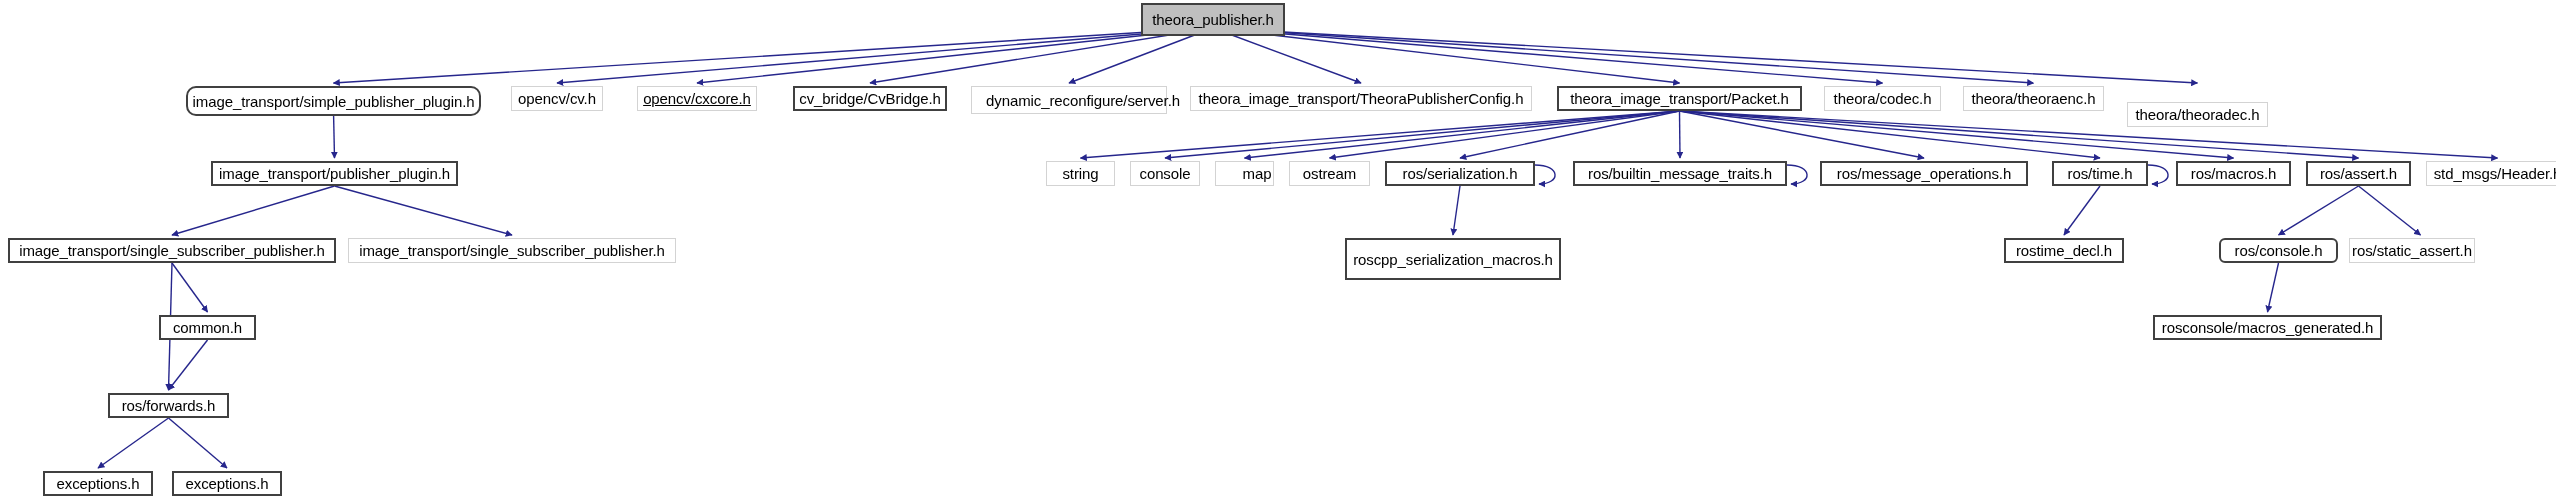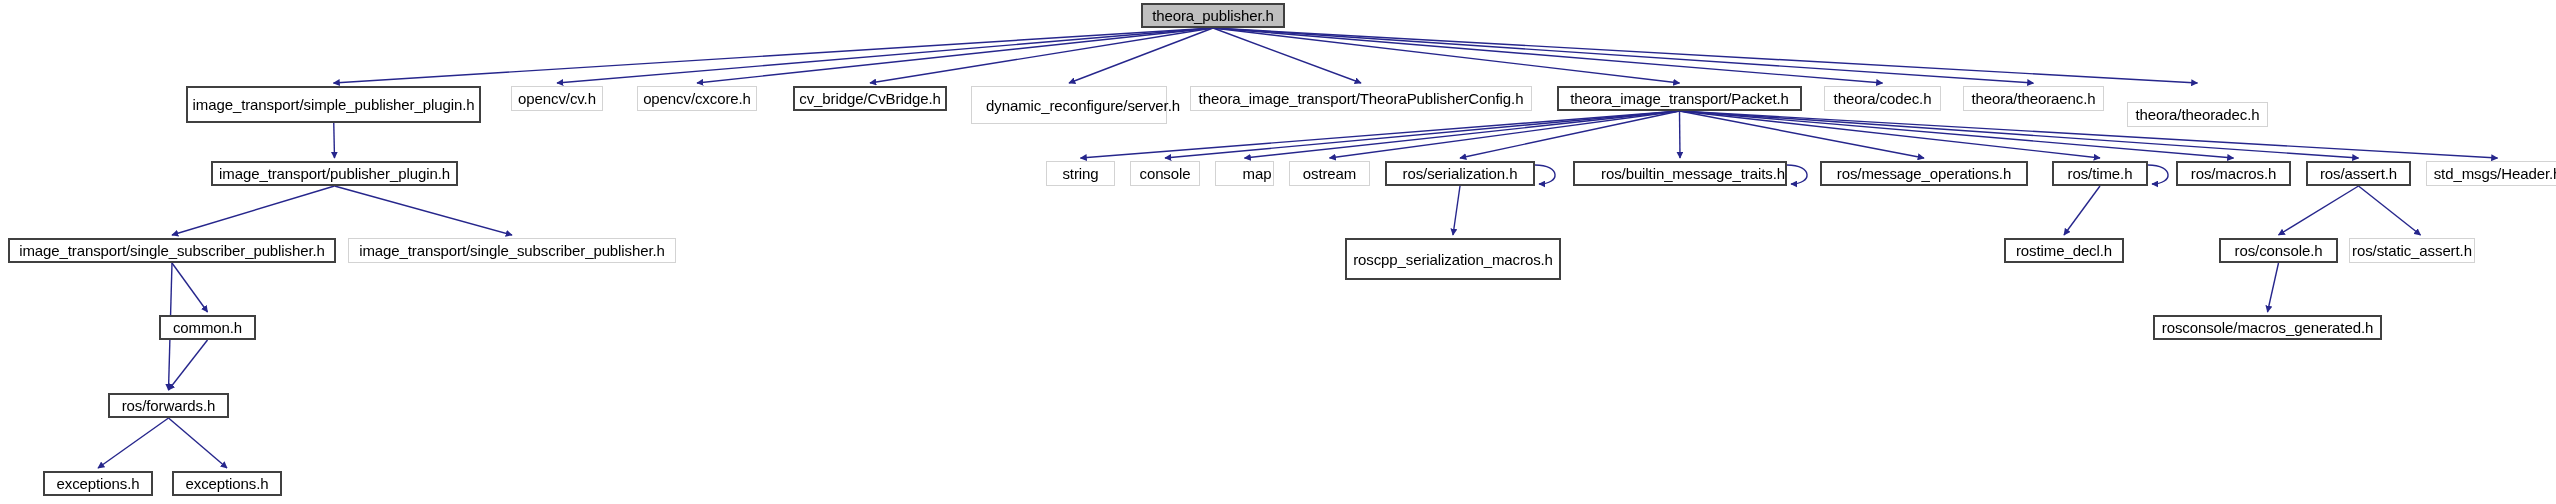--- a/index.html
+++ b/index.html
@@ -89,36 +89,36 @@
       <path d="M 1679.5 111 L 2497.5 158" fill="none" stroke="#26268c" stroke-width="1.4" marker-end="url(#arrow)"></path>
       <path d="M 1535 165 C 1561 165, 1561 184, 1539 184" fill="none" stroke="#26268c" stroke-width="1.4" marker-end="url(#arrow)"></path>
       <path d="M 1787 165 C 1813 165, 1813 184, 1791 184" fill="none" stroke="#26268c" stroke-width="1.4" marker-end="url(#arrow)"></path>
       <path d="M 2148 165 C 2174 165, 2174 184, 2152 184" fill="none" stroke="#26268c" stroke-width="1.4" marker-end="url(#arrow)"></path>
       <path d="M 1460 186 L 1453 235" fill="none" stroke="#26268c" stroke-width="1.4" marker-end="url(#arrow)"></path>
       <path d="M 2100 186 L 2064 235" fill="none" stroke="#26268c" stroke-width="1.4" marker-end="url(#arrow)"></path>
       <path d="M 2358.5 186 L 2278.5 235" fill="none" stroke="#26268c" stroke-width="1.4" marker-end="url(#arrow)"></path>
       <path d="M 2358.5 186 L 2420.5 235" fill="none" stroke="#26268c" stroke-width="1.4" marker-end="url(#arrow)"></path>
       <path d="M 2278.5 263 L 2267.5 312" fill="none" stroke="#26268c" stroke-width="1.4" marker-end="url(#arrow)"></path>
     </svg>
-<div class="node root" style="left: 1141px; top: 3px; width: 144px; height: 25px;">
+<div class="node root" style="left: 1141px; top: 3px; width: 144px; height: 33px;">
       <span class="node-label">theora_publisher.h</span>
     </div>
-    <div class="node strong" style="left: 186px; top: 86px; width: 295px; height: 37px;">
+    <div class="node strong" style="left: 186px; top: 86px; width: 295px; height: 30px; border-radius: 10px;">
       <span class="node-label">image_transport/simple_publisher_plugin.h</span>
     </div>
     <div class="node weak" style="left: 511px; top: 86px; width: 92px; height: 25px;">
       <span class="node-label">opencv/cv.h</span>
     </div>
-    <div class="node weak" style="left: 637px; top: 86px; width: 120px; height: 25px;">
+    <div class="node weak" style="left: 637px; top: 86px; width: 120px; height: 25px; text-decoration: underline;">
       <span class="node-label">opencv/cxcore.h</span>
     </div>
     <div class="node strong" style="left: 793px; top: 86px; width: 154px; height: 25px;">
       <span class="node-label">cv_bridge/CvBridge.h</span>
     </div>
-    <div class="node weak" style="left: 971px; top: 86px; width: 196px; height: 38px; padding-left: 28px;">
+    <div class="node weak" style="left: 971px; top: 86px; width: 196px; height: 28px; padding-left: 28px;">
       <span class="node-label">dynamic_reconfigure/server.h</span>
     </div>
     <div class="node weak" style="left: 1190px; top: 86px; width: 342px; height: 25px;">
       <span class="node-label">theora_image_transport/TheoraPublisherConfig.h</span>
     </div>
     <div class="node strong" style="left: 1557px; top: 86px; width: 245px; height: 25px;">
       <span class="node-label">theora_image_transport/Packet.h</span>
     </div>
     <div class="node weak" style="left: 1824px; top: 86px; width: 117px; height: 25px;">
       <span class="node-label">theora/codec.h</span>
@@ -140,21 +140,21 @@
     </div>
     <div class="node weak" style="left: 1215px; top: 161px; width: 59px; height: 25px; padding-left: 25px;">
       <span class="node-label">map</span>
     </div>
     <div class="node weak" style="left: 1289px; top: 161px; width: 81px; height: 25px;">
       <span class="node-label">ostream</span>
     </div>
     <div class="node strong" style="left: 1385px; top: 161px; width: 150px; height: 25px;">
       <span class="node-label">ros/serialization.h</span>
     </div>
-    <div class="node strong" style="left: 1573px; top: 161px; width: 214px; height: 25px; justify-content: flex-end;">
+    <div class="node strong" style="left: 1573px; top: 161px; width: 214px; height: 25px;">
       <span class="node-label">ros/builtin_message_traits.h</span>
     </div>
     <div class="node strong" style="left: 1820px; top: 161px; width: 208px; height: 25px;">
       <span class="node-label">ros/message_operations.h</span>
     </div>
     <div class="node strong" style="left: 2052px; top: 161px; width: 96px; height: 25px;">
       <span class="node-label">ros/time.h</span>
     </div>
     <div class="node strong" style="left: 2176px; top: 161px; width: 115px; height: 25px;">
       <span class="node-label">ros/macros.h</span>
@@ -170,21 +170,21 @@
     </div>
     <div class="node weak" style="left: 348px; top: 238px; width: 328px; height: 25px;">
       <span class="node-label">image_transport/single_subscriber_publisher.h</span>
     </div>
     <div class="node strong" style="left: 1345px; top: 238px; width: 216px; height: 42px;">
       <span class="node-label">roscpp_serialization_macros.h</span>
     </div>
     <div class="node strong" style="left: 2004px; top: 238px; width: 120px; height: 25px;">
       <span class="node-label">rostime_decl.h</span>
     </div>
-    <div class="node strong" style="left: 2219px; top: 238px; width: 119px; height: 25px;">
+    <div class="node strong" style="left: 2219px; top: 238px; width: 119px; height: 25px; border-radius: 6px;">
       <span class="node-label">ros/console.h</span>
     </div>
     <div class="node weak" style="left: 2349px; top: 238px; width: 126px; height: 25px;">
       <span class="node-label">ros/static_assert.h</span>
     </div>
     <div class="node strong" style="left: 159px; top: 315px; width: 97px; height: 25px;">
       <span class="node-label">common.h</span>
     </div>
     <div class="node strong" style="left: 2153px; top: 315px; width: 229px; height: 25px;">
       <span class="node-label">rosconsole/macros_generated.h</span>

